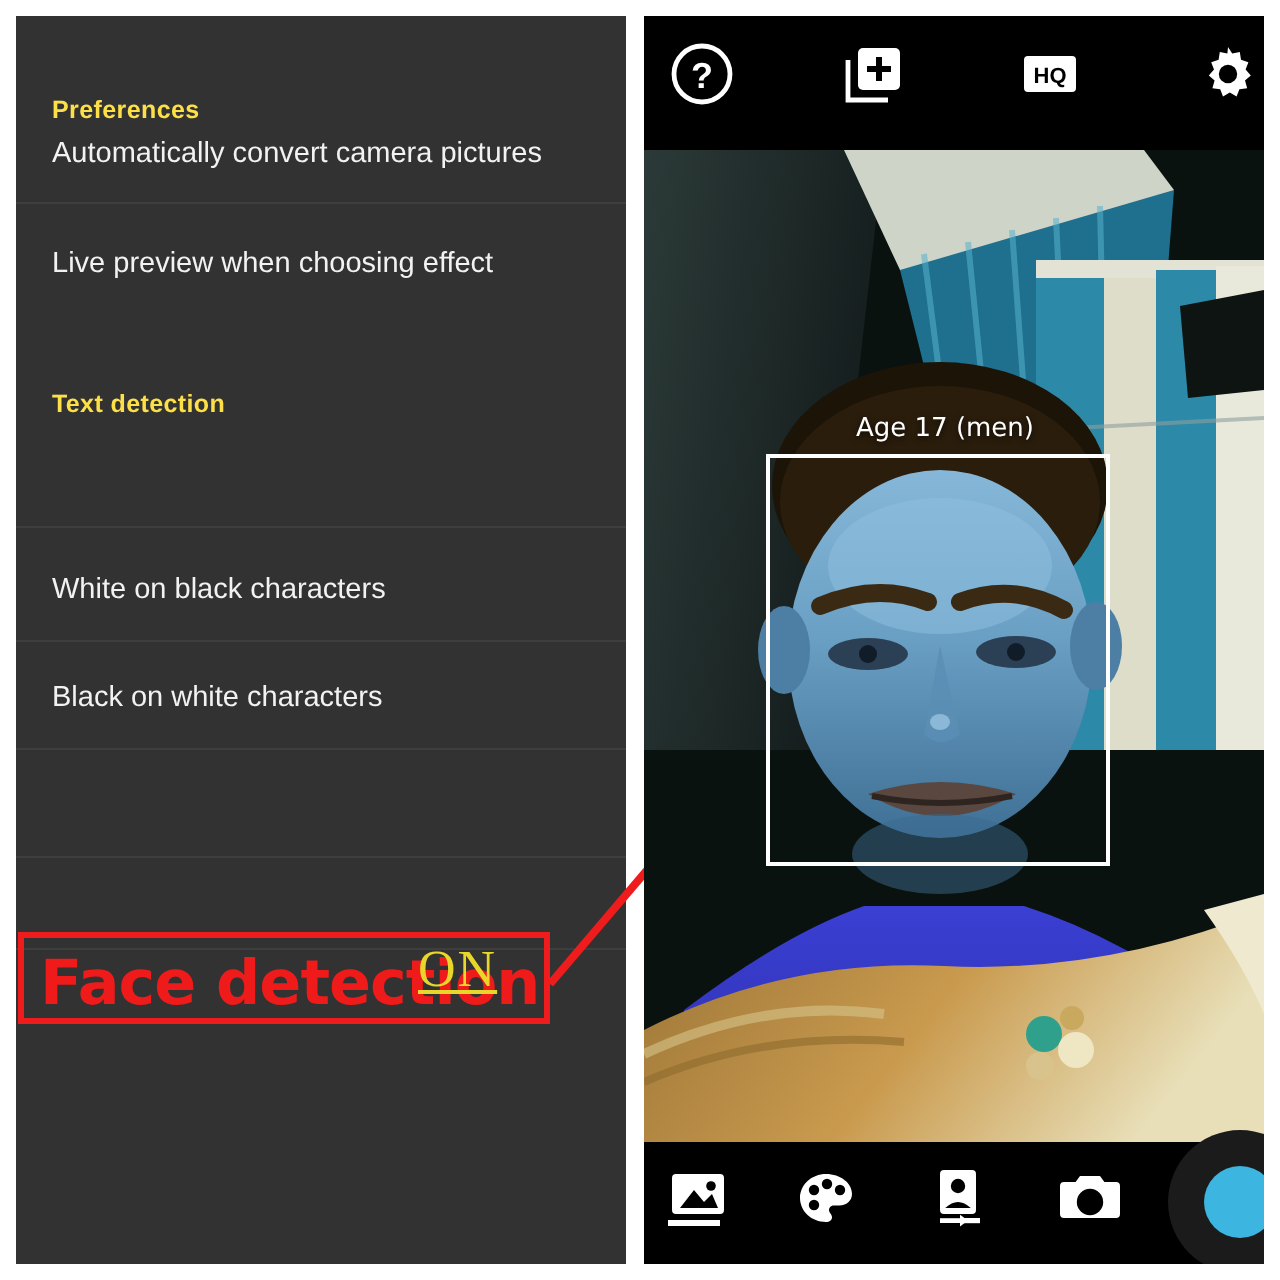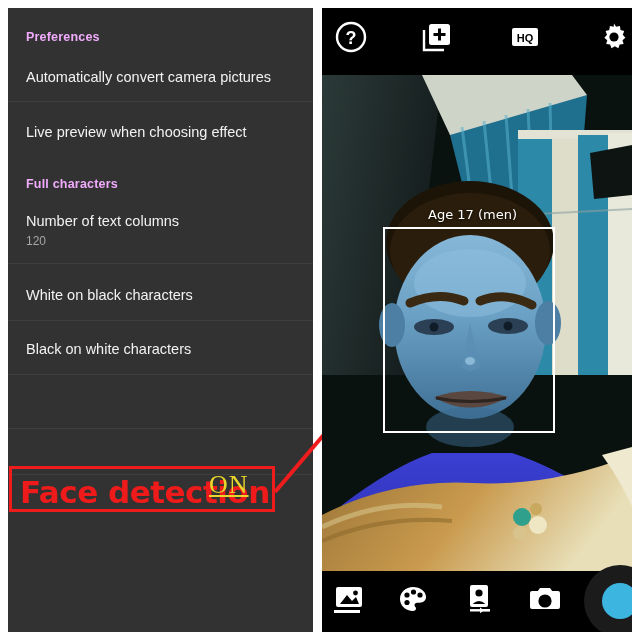--- a/index.html
+++ b/index.html
@@ -6,21 +6,21 @@
   body{width:640px;height:640px;overflow:hidden;font-family:"Liberation Sans",sans-serif;}
   .screen{position:relative;width:640px;height:640px;background:#ffffff;}
 
   
   .settings-panel{
     position:absolute;left:8px;top:8px;width:305px;height:624px;
     background:#323232;overflow:hidden;
   }
   .sect-header{
     position:absolute;left:18px;font-size:12.5px;font-weight:bold;
-    color:#f0abfc;letter-spacing:.2px;
+    color:#fde047;letter-spacing:.2px;margin-top:18px;
   }
   .pref-item{position:absolute;left:0;width:305px;}
   .pref-item .title{
     position:absolute;left:18px;color:#f2f2f2;font-size:14.5px;
     font-weight:400;white-space:nowrap;
   }
   .pref-item .sub{
     position:absolute;left:18px;color:#a6a6a6;font-size:12px;
   }
   .divider{position:absolute;left:0;width:305px;height:1px;background:#3e3e3e;}
@@ -73,41 +73,37 @@
   svg{display:block;}
 </style>
 </head>
 <body>
 
 <div class="screen">
 
   <div class="settings-panel">
 
     <div class="sect-header" style="top:22px">Preferences</div>
-    <div class="sect-header" style="top:169px">Full characters</div>
+    <div class="sect-header" style="top:169px">Text detection</div>
 
     <div class="divider" style="top:93px"></div>
     <div class="divider" style="top:255px"></div>
     <div class="divider" style="top:312px"></div>
     <div class="divider" style="top:366px"></div>
     <div class="divider" style="top:420px"></div>
     <div class="divider" style="top:466px"></div>
 
     <div class="pref-item" style="top:116px;height:32px">
       <div class="title" style="top:0">Live preview when choosing effect</div>
     </div>
 
     <div class="pref-item" style="top:61px;height:32px">
       <div class="title" style="top:0">Automatically convert camera pictures</div>
     </div>
 
-    <div class="pref-item" style="top:205px;height:44px">
-      <div class="title" style="top:0">Number of text columns</div>
-      <div class="sub" style="top:21px">120</div>
-    </div>
 
     <div class="pref-item" style="top:279px;height:32px">
       <div class="title" style="top:0">White on black characters</div>
     </div>
 
     <div class="pref-item" style="top:333px;height:32px">
       <div class="title" style="top:0">Black on white characters</div>
     </div>
 
 

